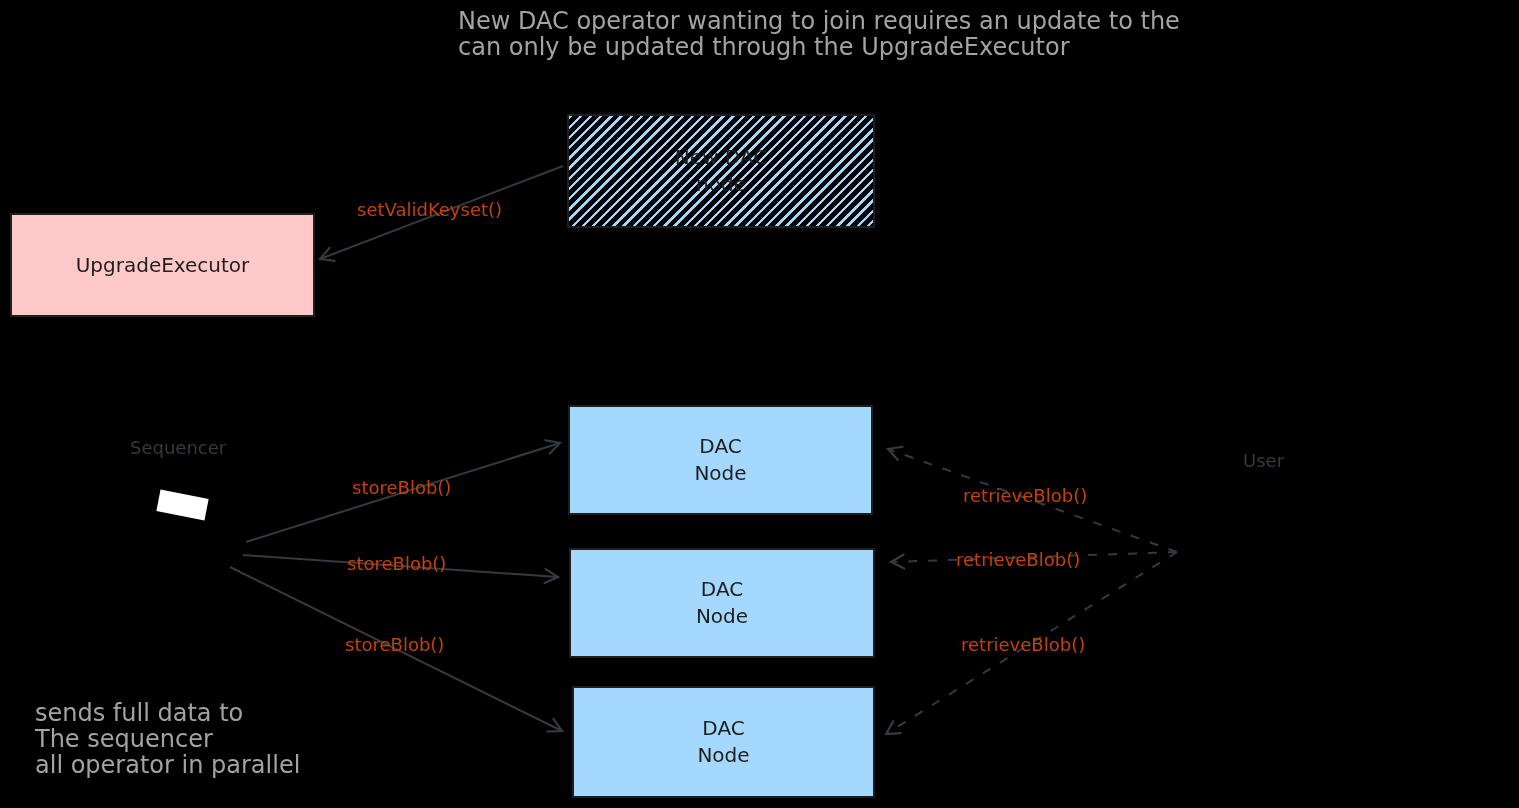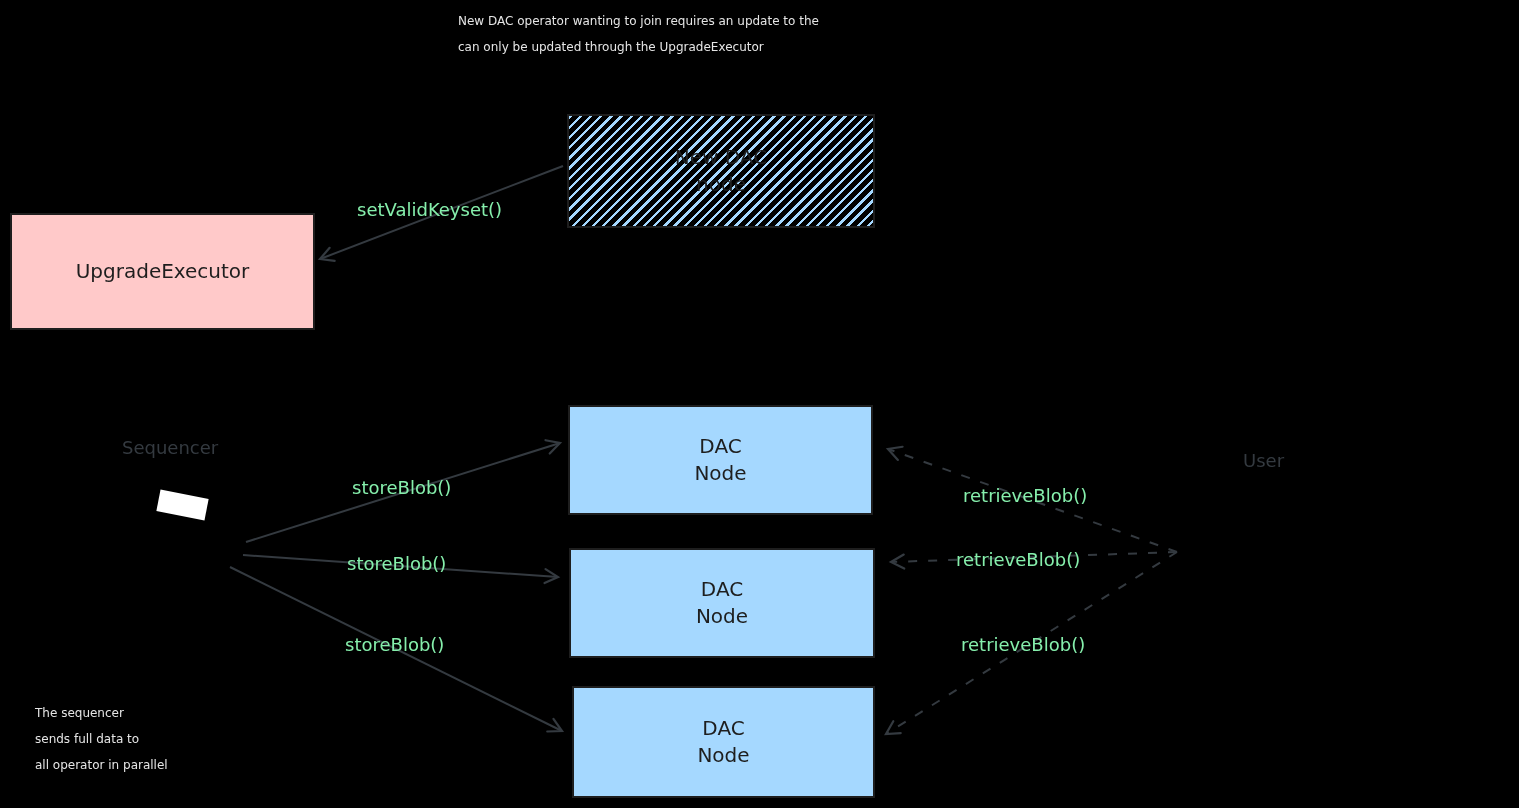--- a/index.html
+++ b/index.html
@@ -5,52 +5,52 @@
   html,body{margin:0;padding:0;background:#000;}
   .canvas{
     position:relative;
     width:1519px;height:808px;
     background:#000000;
     font-family:"DejaVu Sans","Liberation Sans",sans-serif;
     overflow:hidden;
   }
   .arrows{position:absolute;left:0;top:0;width:1519px;height:808px;pointer-events:none;}
   .note{
-    position:absolute;color:#e5e5e5;font-size:12px;line-height:26px;
+    position:absolute;color:#a3a3a3;font-size:24px;line-height:26px;
     white-space:nowrap;
   }
   .edge-label{
-    position:absolute;color:#86efac;font-size:18px;line-height:24px;white-space:nowrap;
+    position:absolute;color:#c2410c;font-size:18px;line-height:24px;white-space:nowrap;
   }
   .actor-label{
     position:absolute;color:#343a40;font-size:18px;line-height:24px;white-space:nowrap;
   }
   .box{
     position:absolute;box-sizing:border-box;
     border:2px solid #1e1e1e;
     display:flex;flex-direction:column;align-items:center;justify-content:center;
     text-align:center;color:#1e1e1e;font-size:20px;line-height:27px;
   }
-  .box-pink{left:10px;top:213px;width:305px;height:117px;background:#ffc9c9;}
+  .box-pink{left:10px;top:213px;width:305px;height:104px;background:#ffc9c9;}
   .box-hatched{
     left:567px;top:114px;width:308px;height:114px;
     background:repeating-linear-gradient(135deg,#a5d8ff 0,#a5d8ff 2.4px,transparent 2.4px,transparent 7.2px);
   }
   .box-blue{background:#a5d8ff;}
   .box-dac-1{left:568px;top:405px;width:305px;height:110px;}
   .box-dac-2{left:569px;top:548px;width:306px;height:110px;}
   .box-dac-3{left:572px;top:686px;width:303px;height:112px;}
   .seq-marker{
     position:absolute;left:158px;top:494px;width:49px;height:22px;
     background:#ffffff;transform:rotate(11deg);
   }
   .note-keyset{left:458px;top:8px;}
   .note-retrievability{left:1177px;top:330px;}
   .note-parallel{left:35px;top:700px;}
-  .lbl-sequencer{left:122px;top:436px;}
+  .lbl-sequencer{left:130px;top:436px;}
   .lbl-user{left:1243px;top:449px;}
   .lbl-setvalidkeyset{left:357px;top:198px;}
   .lbl-storeblob-1{left:352px;top:476px;}
   .lbl-storeblob-2{left:347px;top:552px;}
   .lbl-storeblob-3{left:345px;top:633px;}
   .lbl-retrieveblob-1{left:963px;top:484px;}
   .lbl-retrieveblob-2{left:956px;top:548px;}
   .lbl-retrieveblob-3{left:961px;top:633px;}
 </style>
 </head>
@@ -73,22 +73,22 @@
     <line x1="1177" y1="552" x2="886" y2="734" stroke="#343a40" stroke-width="2" stroke-dasharray="9 11" marker-end="url(#ah)"></line>
   </svg>
 
   <div class="note note-keyset">
     <div>New DAC operator wanting to join requires an update to the</div>
     <div>can only be updated through the UpgradeExecutor</div>
   </div>
 
 
   <div class="note note-parallel">
+    <div>sends full data to</div>
     <div>The sequencer</div>
-    <div>sends full data to</div>
     <div>all operator in parallel</div>
   </div>
 
   <div class="box box-hatched">
     <div>New DAC</div>
     <div>node</div>
   </div>
 
   <div class="box box-pink">
     <div>UpgradeExecutor</div>

